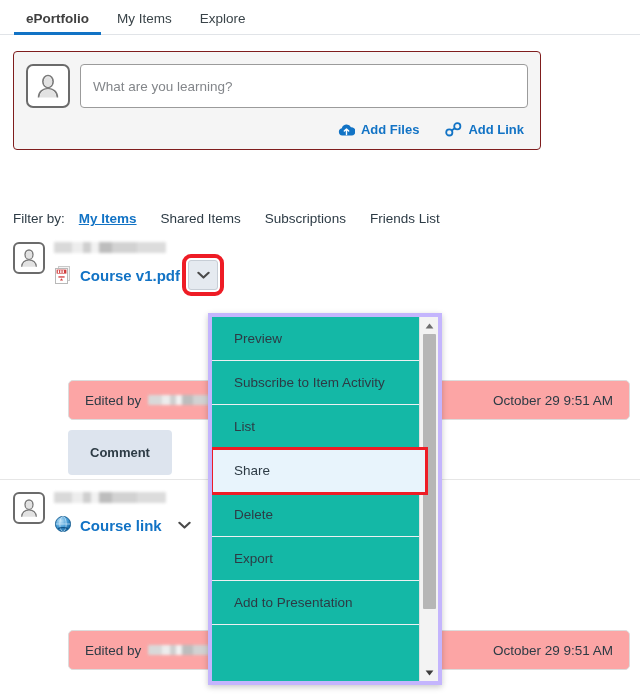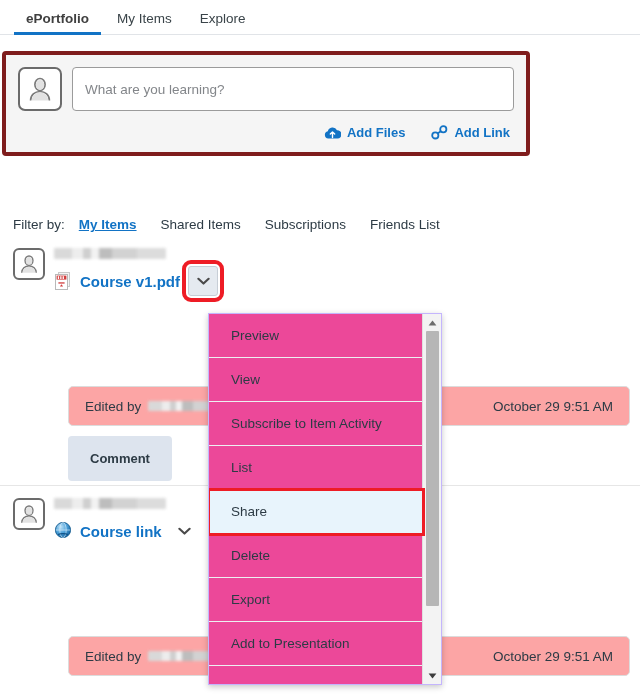--- a/index.html
+++ b/index.html
@@ -40,23 +40,23 @@
   .nav-tab.active::after {
     content: "";
     position: absolute;
     left: 2px; right: 2px; bottom: -1px;
     height: 3px;
     background: #1273c5;
   }
 
   
   .composer {
-    margin: 16px 13px 0 2px;
+    margin: 16px 13px 0 13px;
     background: #f5f5f5;
-    border: 4px solid #7f1d1d;
+    border: 1px solid #7f1d1d;
     border-radius: 4px;
     padding: 12px;
     box-sizing: border-box;
     width: 528px;
   }
   .composer-row {
     display: flex;
     align-items: flex-start;
     gap: 10px;
   }
@@ -258,22 +258,22 @@
     cursor: pointer;
   }
 
   
   .dropdown {
     position: absolute;
     left: 208px;
     top: 313px;
     width: 234px;
     height: 372px;
-    background: #ec4899;
-    border: 1px solid #c4b5fd;
+    background: #14b8a6;
+    border: 4px solid #c4b5fd;
     box-shadow: 0 2px 6px rgba(0,0,0,0.22);
     box-sizing: border-box;
     overflow: hidden;
     z-index: 20;
   }
   .dropdown-list {
     width: 214px;
     height: 100%;
     box-sizing: border-box;
   }
@@ -480,21 +480,20 @@
         <span class="blur-name small"></span>
       </div>
       <span class="edited-date">October 29 9:51 AM</span>
     </div>
   </div>
 </div>
 
 <div class="dropdown">
   <div class="dropdown-list">
     <div class="menu-item">Preview</div>
-    <div class="menu-item">View</div>
     <div class="menu-item">Subscribe to Item Activity</div>
     <div class="menu-item">List</div>
     <div class="menu-item selected">Share</div>
     <div class="menu-item">Delete</div>
     <div class="menu-item">Export</div>
     <div class="menu-item">Add to Presentation</div>
   </div>
 
   <div class="dd-scrollbar">
     <div class="dd-arrow">

